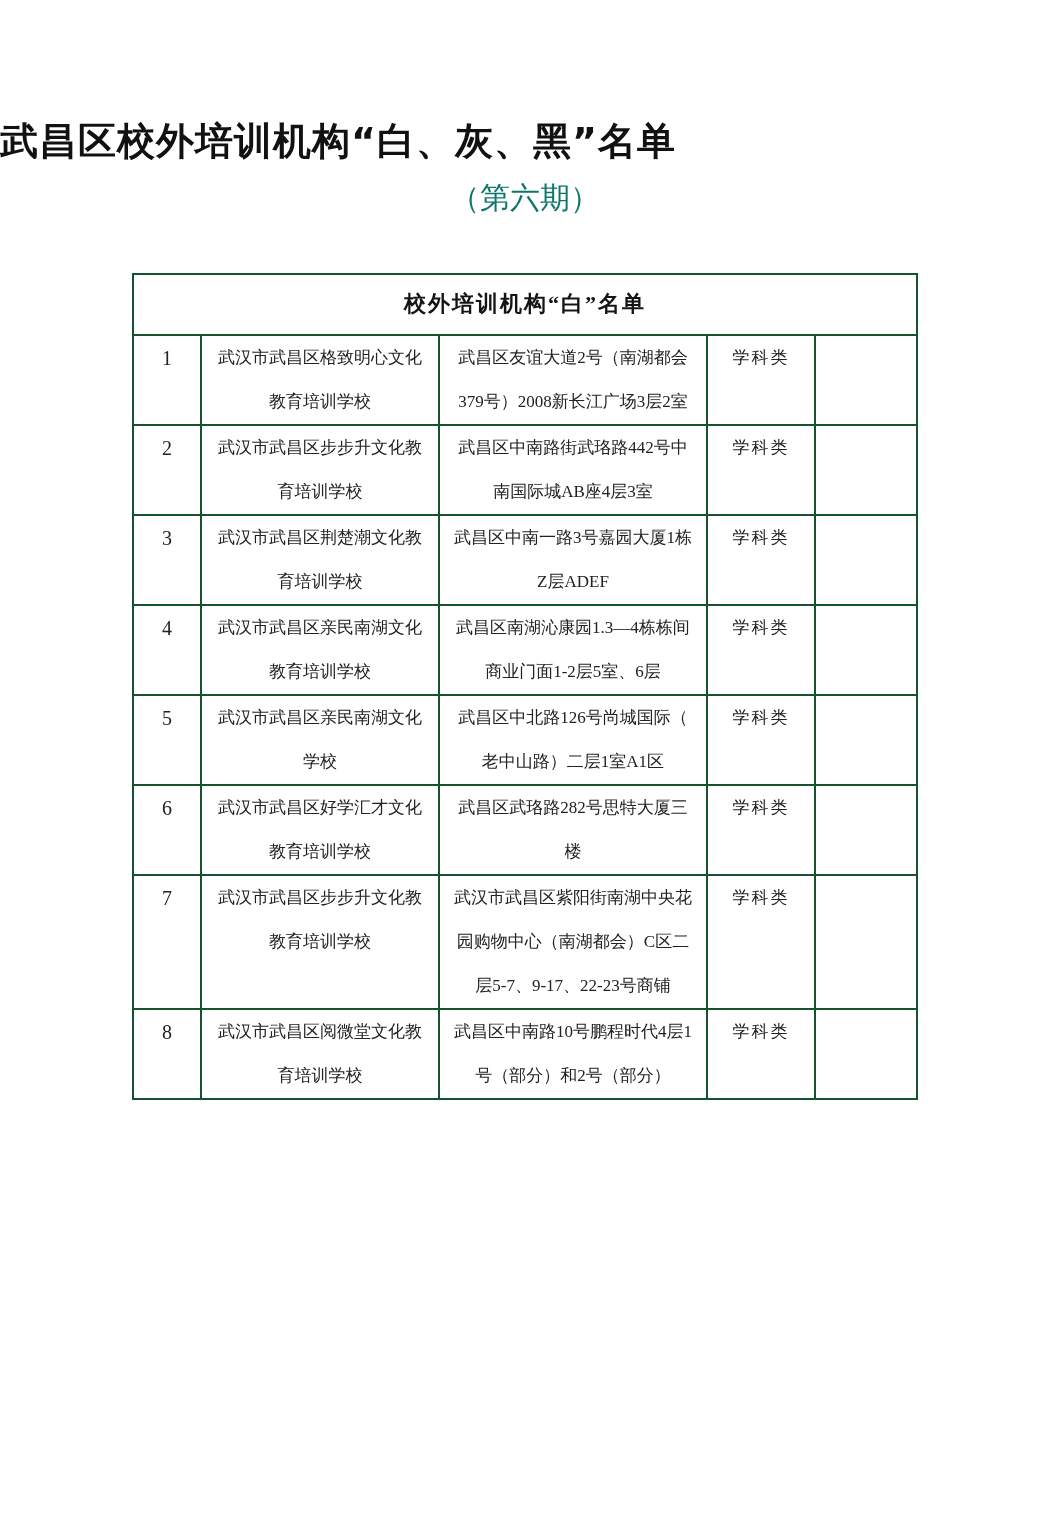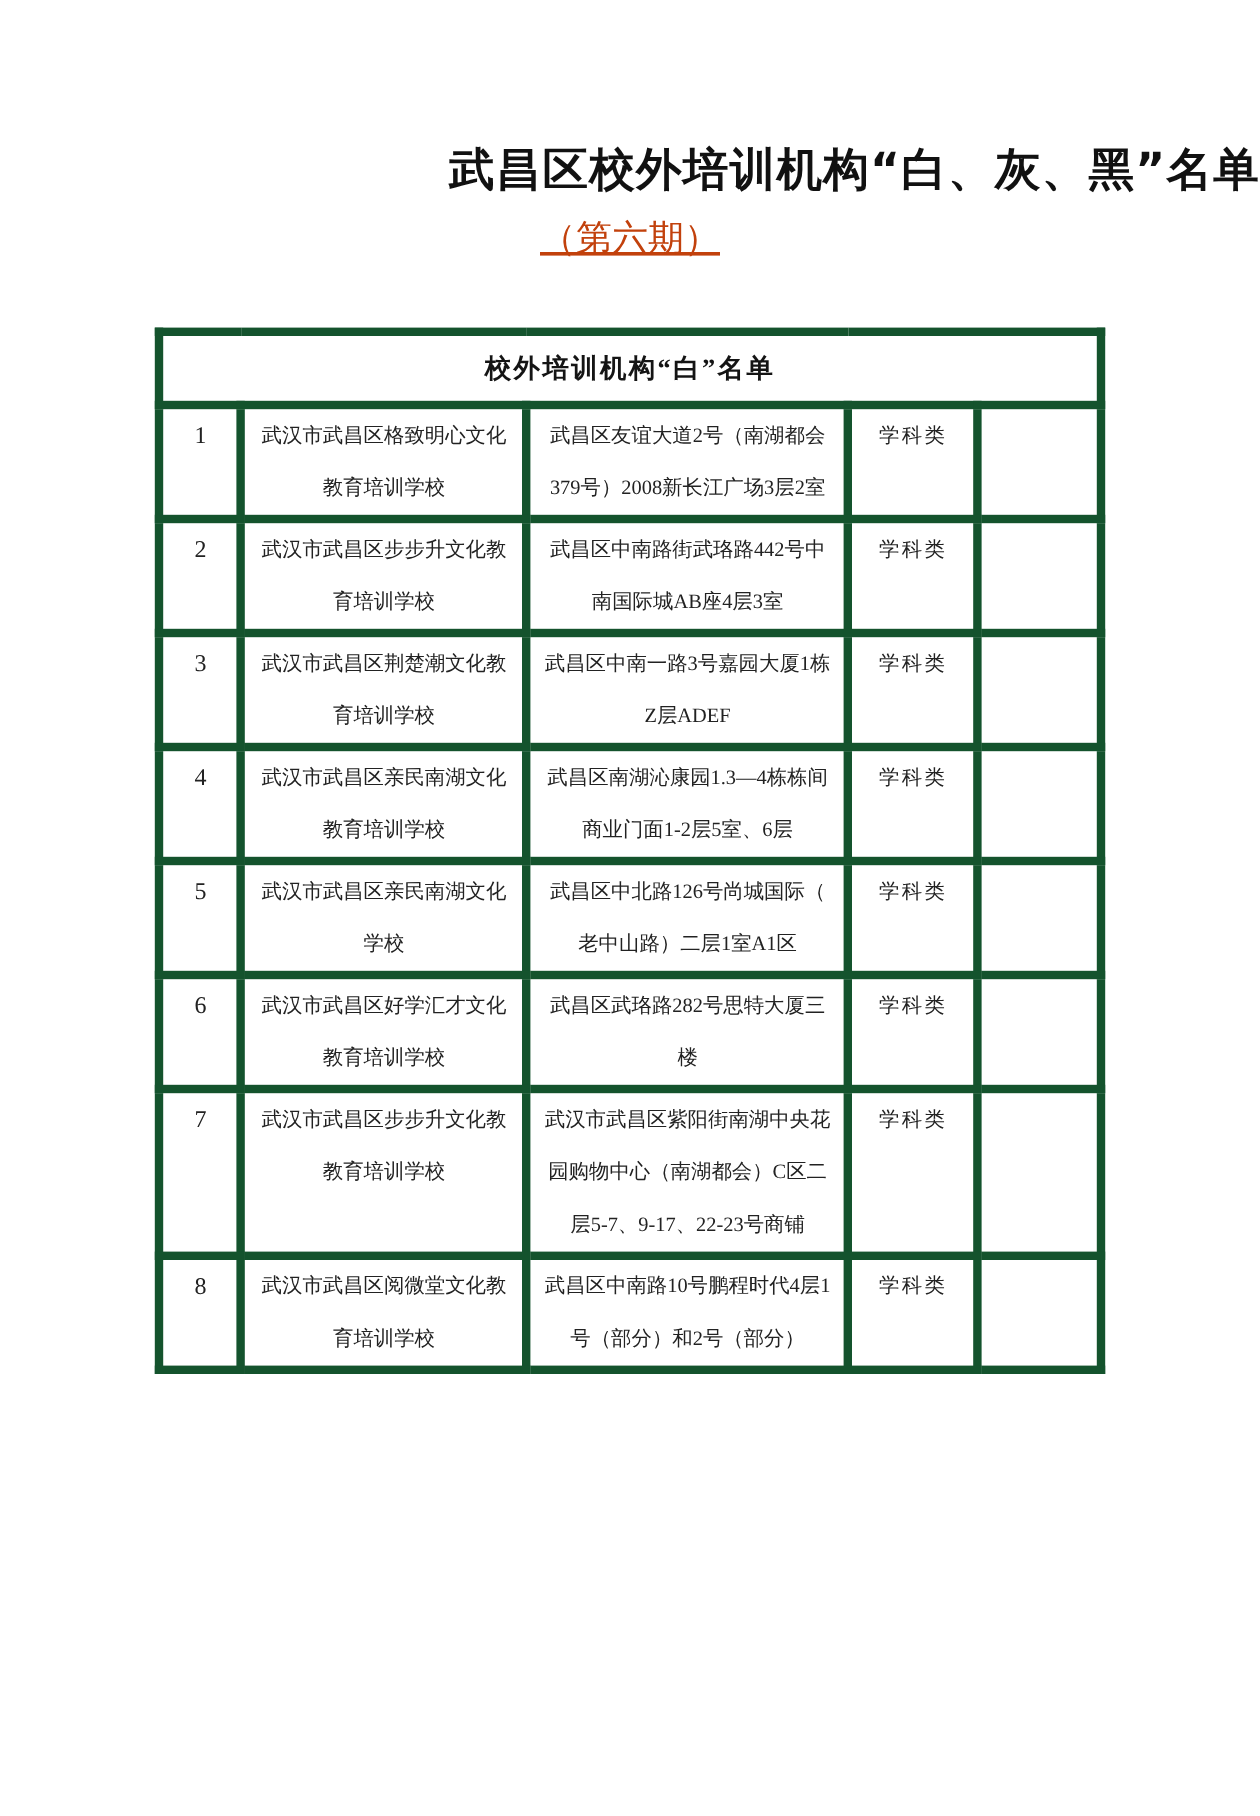--- a/index.html
+++ b/index.html
@@ -11,47 +11,46 @@
     font-family: "Liberation Serif", "DejaVu Serif", serif;
     color: #1e1e1e;
   }
   .page {
     width: 1050px;
     height: 1513px;
     position: relative;
   }
   .page-title {
     padding-top: 120px;
-    text-align: right;
+    text-align: left;
     font-family: "DejaVu Sans", "Liberation Sans", sans-serif;
     font-weight: bold;
     font-size: 38px;
     letter-spacing: 1px;
     color: #111;
     line-height: 1.15;
   }
   .page-subtitle {
     margin-top: 14px;
     text-align: center;
     font-family: "Liberation Serif", "DejaVu Serif", serif;
     font-weight: normal;
     font-size: 30px;
-    color: #c2410c;
-    text-decoration: underline;
+    color: #0f766e;
   }
   table.doc-table {
     width: 784px;
     margin: 54px auto 0 auto;
     border-collapse: collapse;
     table-layout: fixed;
     border: 2px solid #2d2d2d;
   }
   table.doc-table th,
   table.doc-table td {
-    border: 7px solid #14532d;
+    border: 2px solid #14532d;
   }
   .caption-cell {
     height: 61px;
     text-align: center;
     vertical-align: middle;
     font-size: 22px;
     font-weight: bold;
     letter-spacing: 2px;
     color: #141414;
   }

